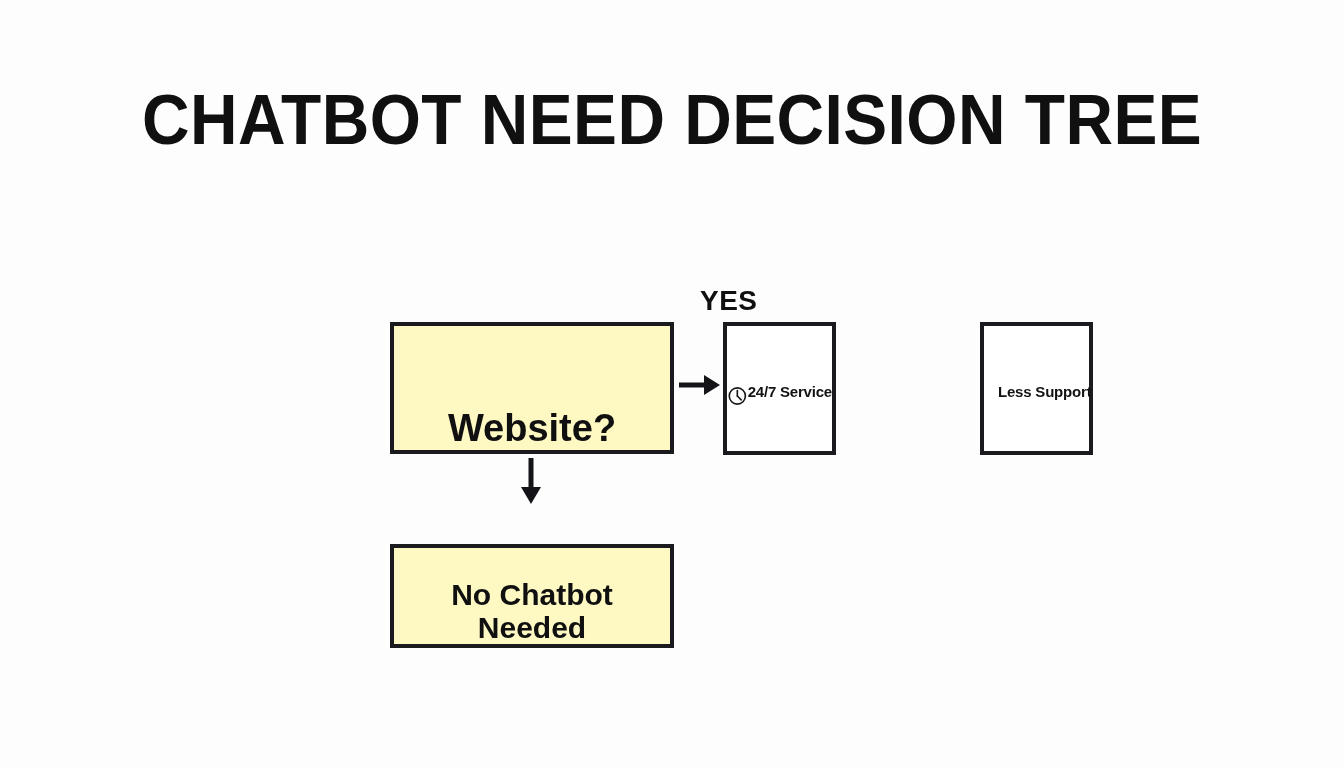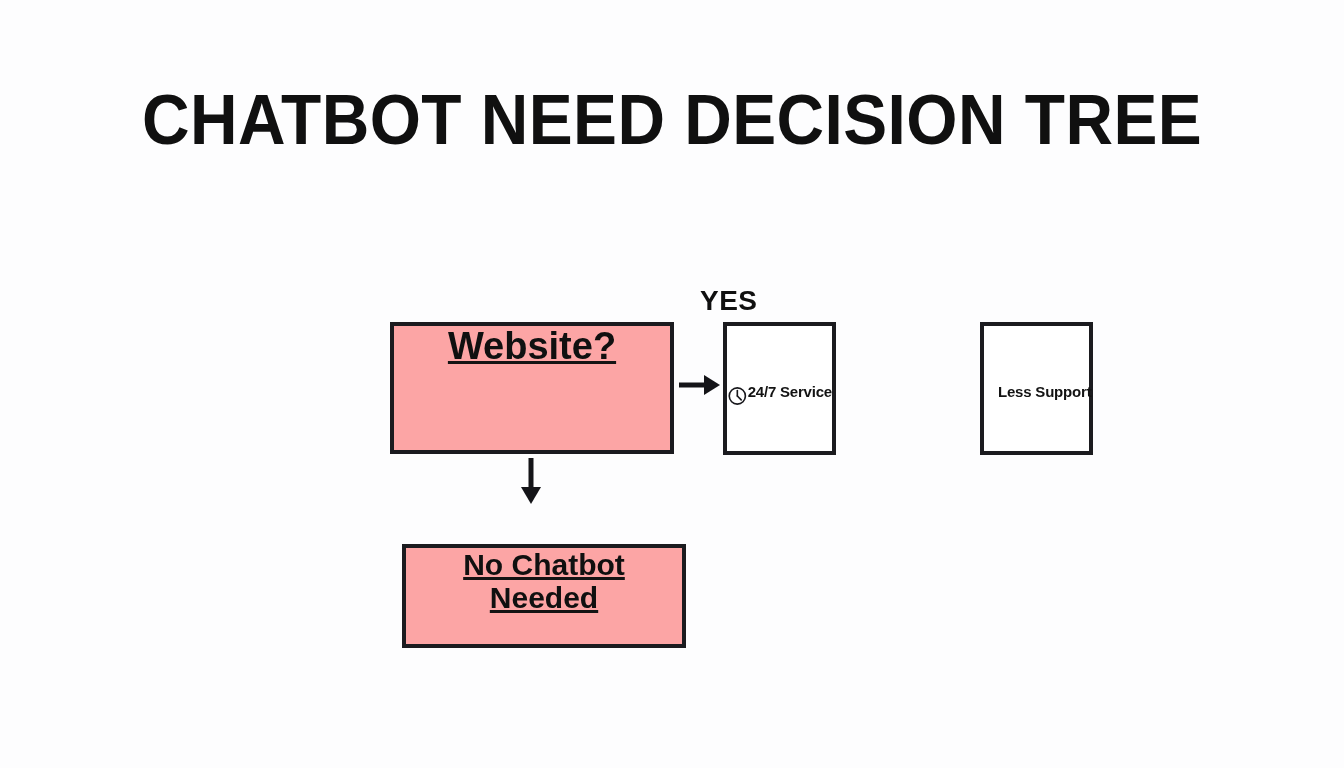--- a/index.html
+++ b/index.html
@@ -36,45 +36,44 @@
     line-height: 84px;
     color: #101010;
     transform: scaleX(0.94);
     transform-origin: center top;
     white-space: nowrap;
   }
 
   
   .node-box {
     position: absolute;
-    background: #fca5a5;
+    background: #fef9c3;
     border: 4px solid #1b1b1f;
     box-sizing: border-box;
     display: flex;
-    align-items: flex-start;
+    align-items: flex-end;
     justify-content: center;
-    text-decoration: underline;
   }
   .node-box .node-label {
     font-weight: 700;
     color: #101010;
     text-align: center;
     line-height: 1.1;
   }
 
   #decision-box {
     left: 390px;
     top: 322px;
     width: 284px;
     height: 132px;
   }
   #decision-box .node-label { font-size: 38px; }
 
   #terminal-box {
-    left: 402px;
+    left: 390px;
     top: 544px;
     width: 284px;
     height: 104px;
   }
   #terminal-box .node-label { font-size: 30px; }
 
   
   .branch-label {
     position: absolute;
     font-weight: 700;

